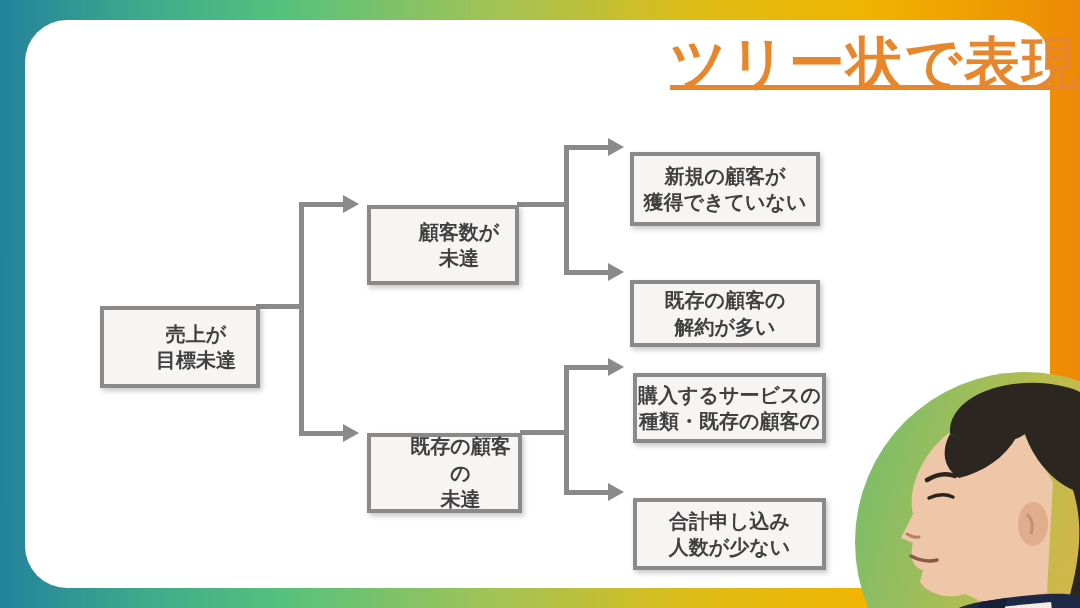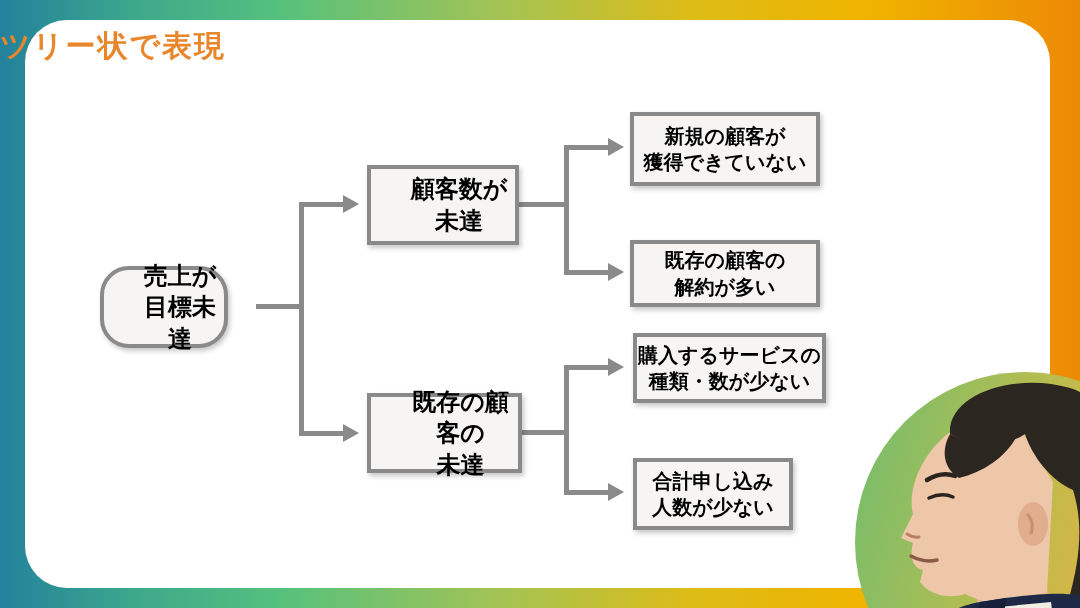--- a/index.html
+++ b/index.html
@@ -18,51 +18,53 @@
   .panel {
     position: absolute;
     left: 25px; top: 20px; right: 30px; bottom: 20px;
     background: #ffffff;
     border-radius: 42px;
   }
 
   .slide-title {
     position: absolute;
     left: 0; top: 26px; width: 100%;
-    text-align: left;
-    font-size: 30px;
+    text-align: right;
+    font-size: 56px;
     font-weight: 900;
     letter-spacing: 2px;
     color: #e8862c;
+    text-decoration: underline;
   }
 
   .node-box {
     position: absolute;
     background: #f6f5f4;
     border: 4px solid #8a8a8a;
     box-shadow: 2px 3px 5px rgba(0,0,0,0.22);
     display: flex;
     align-items: center;
     justify-content: center;
     text-align: center;
-    color: #000000;
+    color: #404040;
     font-weight: 700;
     white-space: pre-line;
     line-height: 1.32;
+    margin-top: 40px;
   }
-  .node-lv1, .node-lv2 { font-size: 24px; padding-left: 32px; }
+  .node-lv1, .node-lv2 { font-size: 20px; padding-left: 32px; }
   .node-lv3 { font-size: 20px; }
 
-  .box-root { left: 100px; top: 266px; width: 128px; height: 82px; border-radius: 29px; }
+  .box-root { left: 100px; top: 266px; width: 160px; height: 82px; }
   .box-b1   { left: 367px; top: 165px; width: 152px; height: 80px; }
   .box-b2   { left: 367px; top: 393px; width: 155px; height: 80px; }
   .box-l1   { left: 630px; top: 112px; width: 190px; height: 74px; }
   .box-l2   { left: 630px; top: 240px; width: 190px; height: 67px; }
   .box-l3   { left: 633px; top: 333px; width: 193px; height: 70px; }
-  .box-l4   { left: 633px; top: 458px; width: 160px; height: 72px; }
+  .box-l4   { left: 633px; top: 458px; width: 193px; height: 72px; }
 
   .h-line, .v-line { position: absolute; background: #8a8a8a; }
   .h-line { height: 5px; }
   .v-line { width: 5px; }
   .arrow-head {
     position: absolute;
     width: 0; height: 0;
     border-top: 9px solid transparent;
     border-bottom: 9px solid transparent;
     border-left: 16px solid #8a8a8a;
@@ -114,21 +116,21 @@
 目標未達</div>
     <div class="node-box node-lv2 box-b1">顧客数が
 未達</div>
     <div class="node-box node-lv2 box-b2">既存の顧客の
 未達</div>
     <div class="node-box node-lv3 box-l1">新規の顧客が
 獲得できていない</div>
     <div class="node-box node-lv3 box-l2">既存の顧客の
 解約が多い</div>
     <div class="node-box node-lv3 box-l3">購入するサービスの
-種類・数が少ない</div>
+種類・既存の顧客の</div>
     <div class="node-box node-lv3 box-l4">合計申し込み
 人数が少ない</div>
   </div>
 
   <div class="avatar">
     <svg viewBox="0 0 340 340">
 
       <g stroke="#ffffff" stroke-width="2" fill="none" opacity="0.14">
         <polyline points="205,35 248,66 292,44 316,96"></polyline>
         <polyline points="248,66 262,120 310,150"></polyline>

